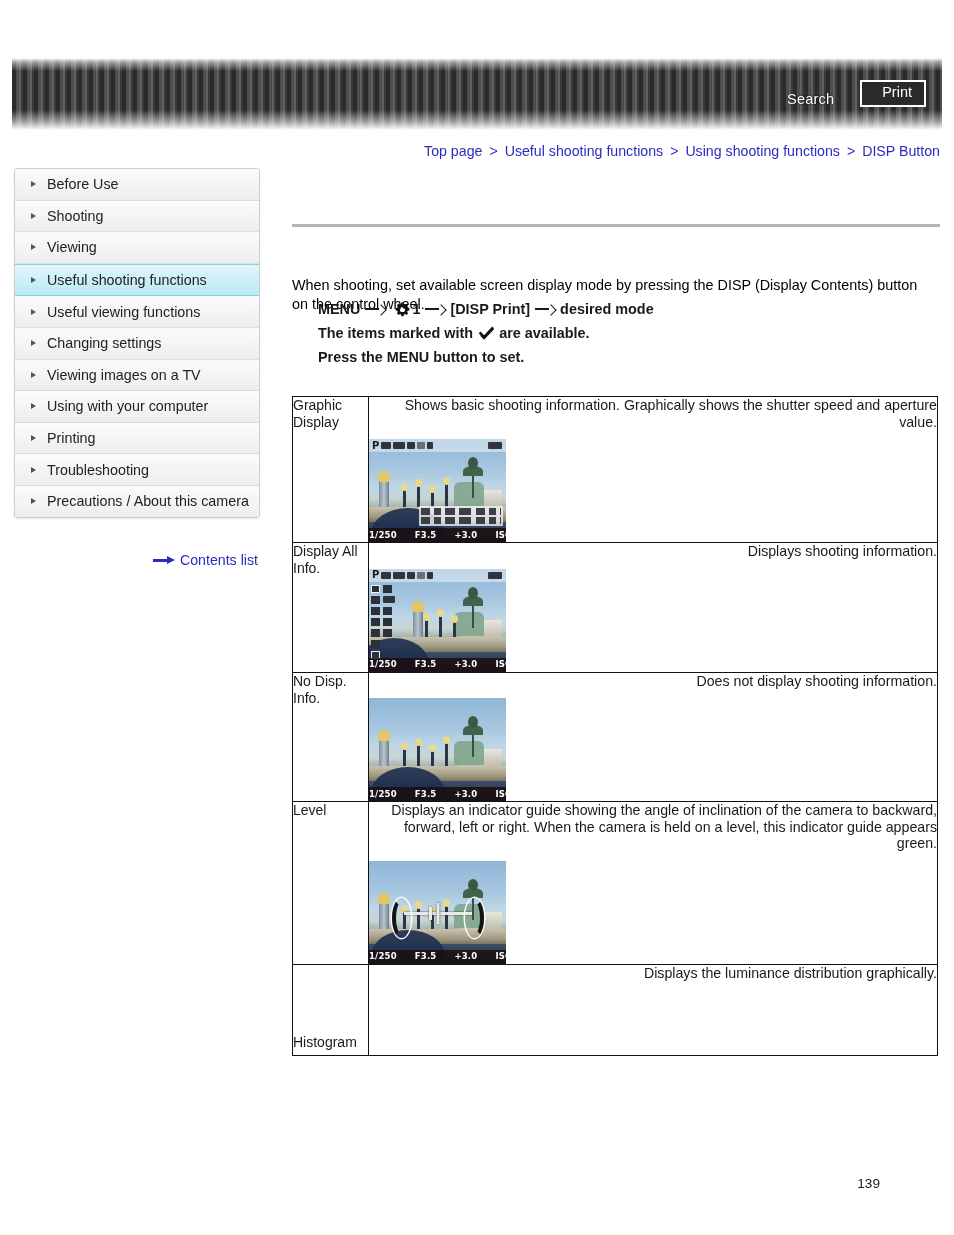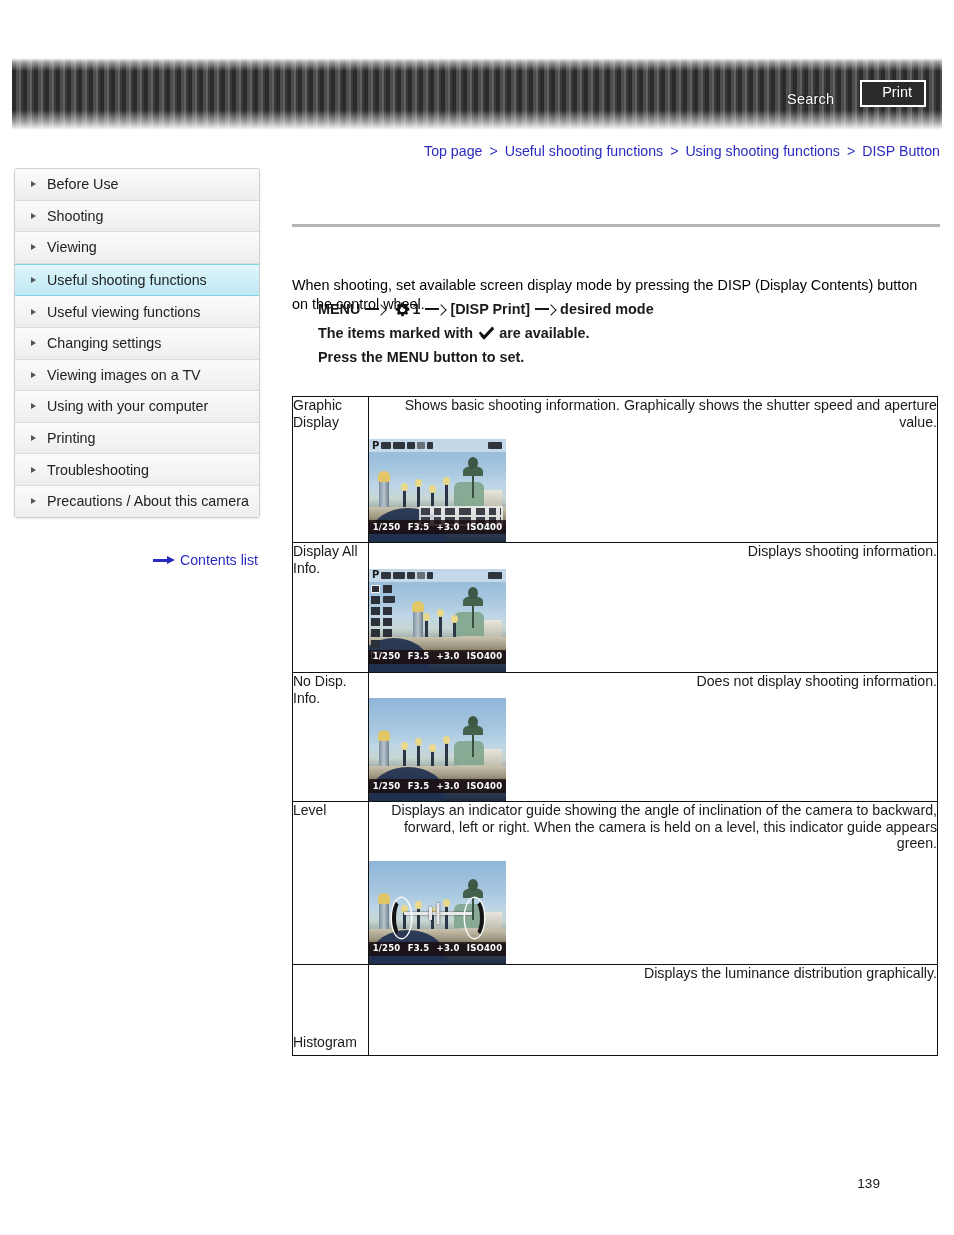--- a/index.html
+++ b/index.html
@@ -351,30 +351,31 @@
     border-radius: 1px;
   }
   .ic.w10 { width: 10px; }
   .ic.w8 { width: 8px; }
   .ic.w12 { width: 12px; }
   .ic.w6 { width: 6px; }
   .ic.w14 { width: 14px; }
   .ic.light { background: #6a7078; }
   .cam-bottombar {
     position: absolute;
-    left: 0; bottom: 8px;
+    left: 0; bottom: 0;
     width: 100%; height: 14px;
     background: rgba(26,12,12,0.82);
     color: #ffffff;
     font-size: 8.5px;
     font-weight: bold;
     display: flex;
     align-items: center;
     justify-content: space-around;
     letter-spacing: 0.2px;
+    gap: 18px;
   }
   .cam-leftcol {
     position: absolute;
     left: 2px; top: 16px;
     display: flex;
     flex-direction: column;
     gap: 3px;
   }
   .cam-leftrow { display: flex; gap: 3px; align-items: center; }
   .ic-sq {

